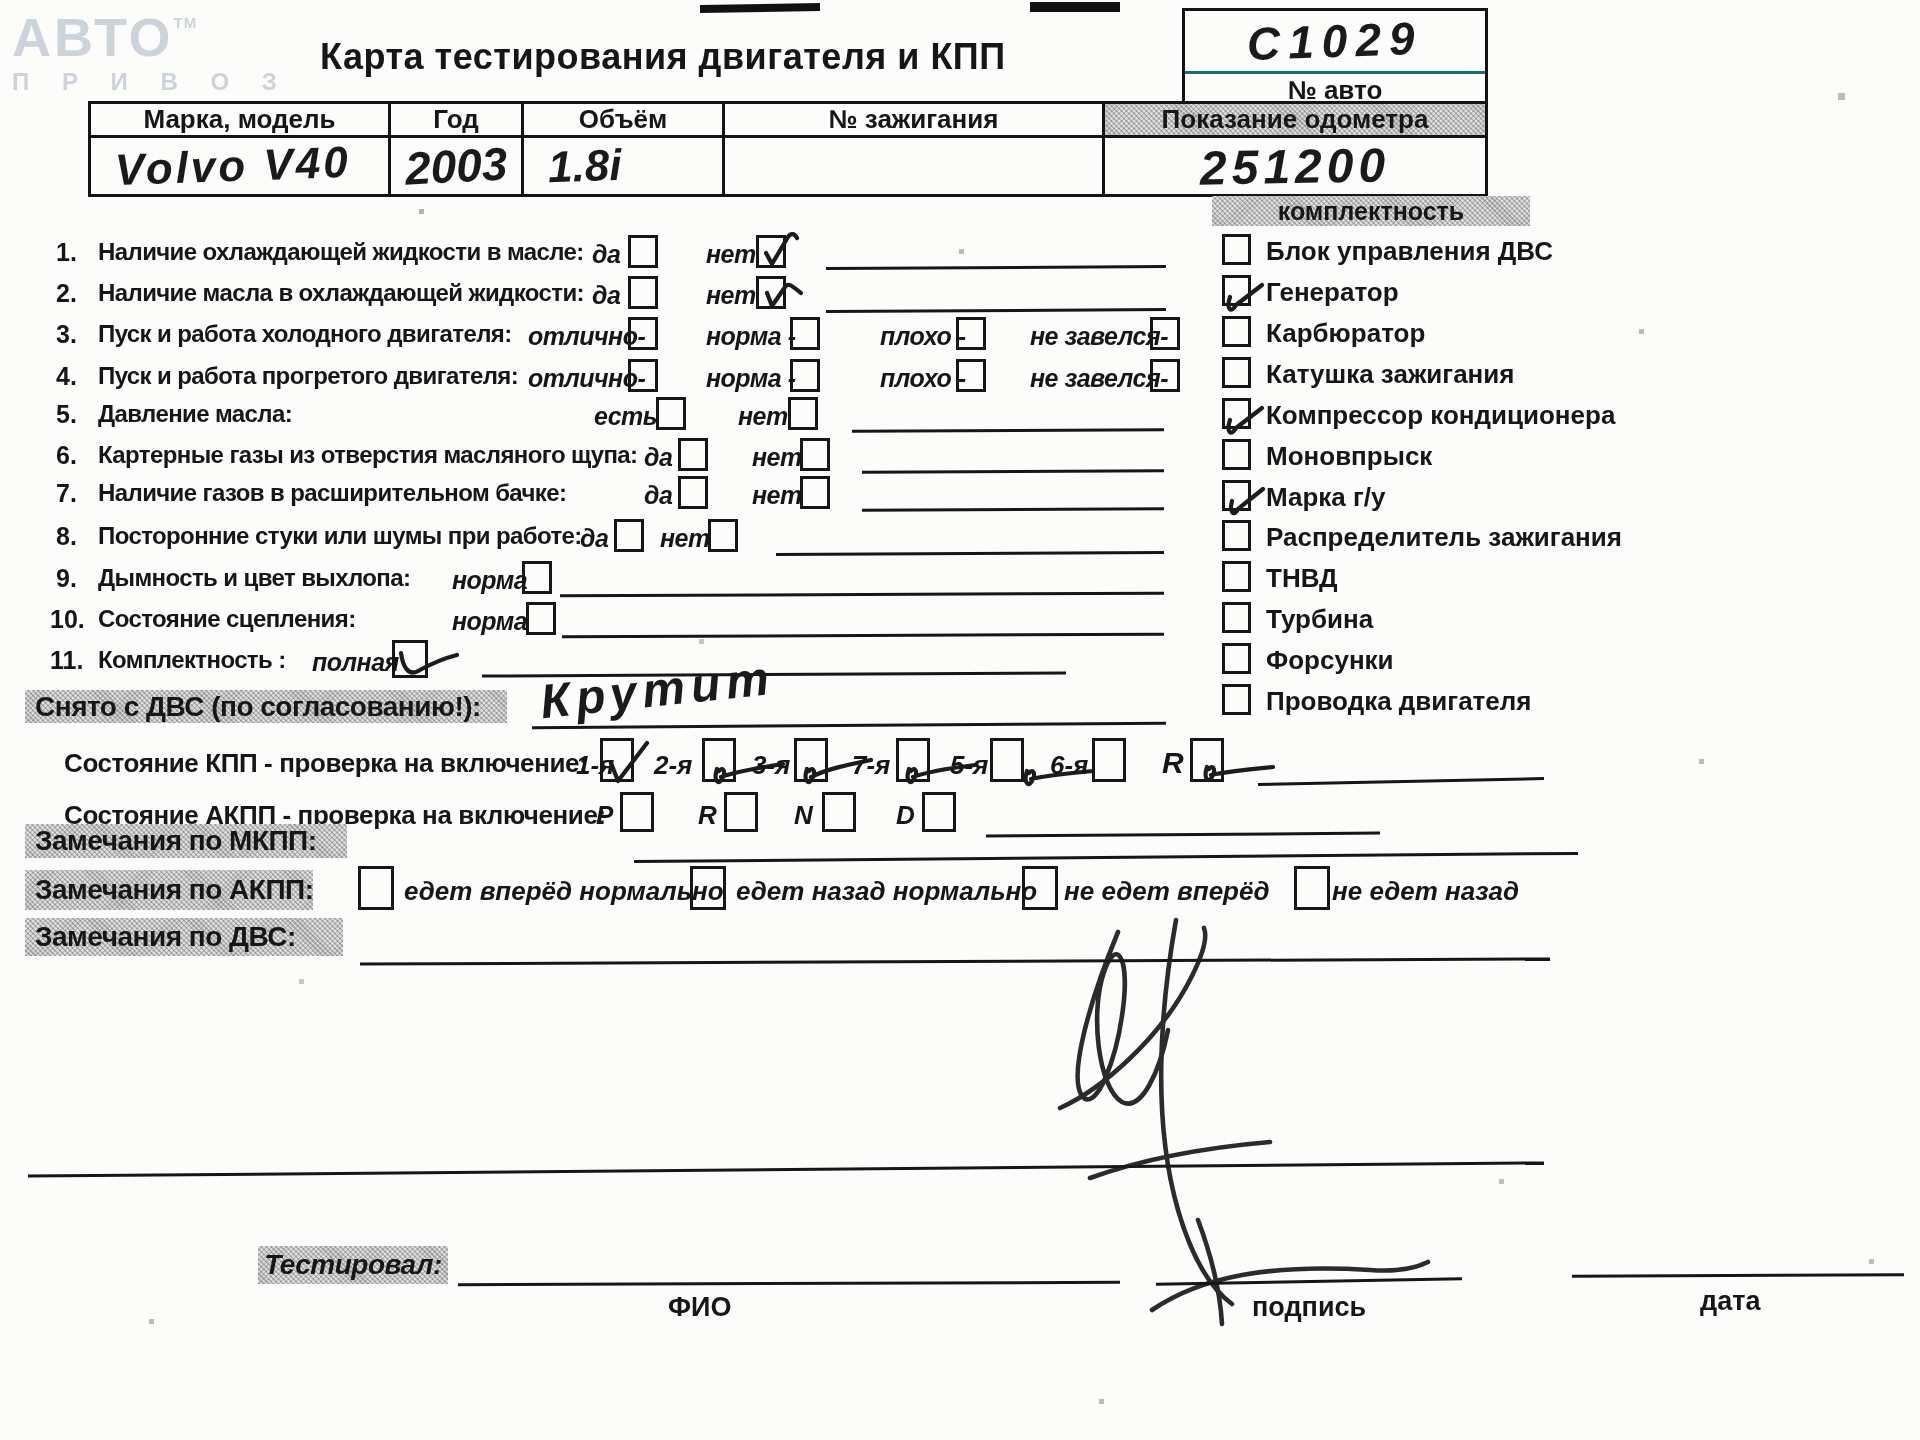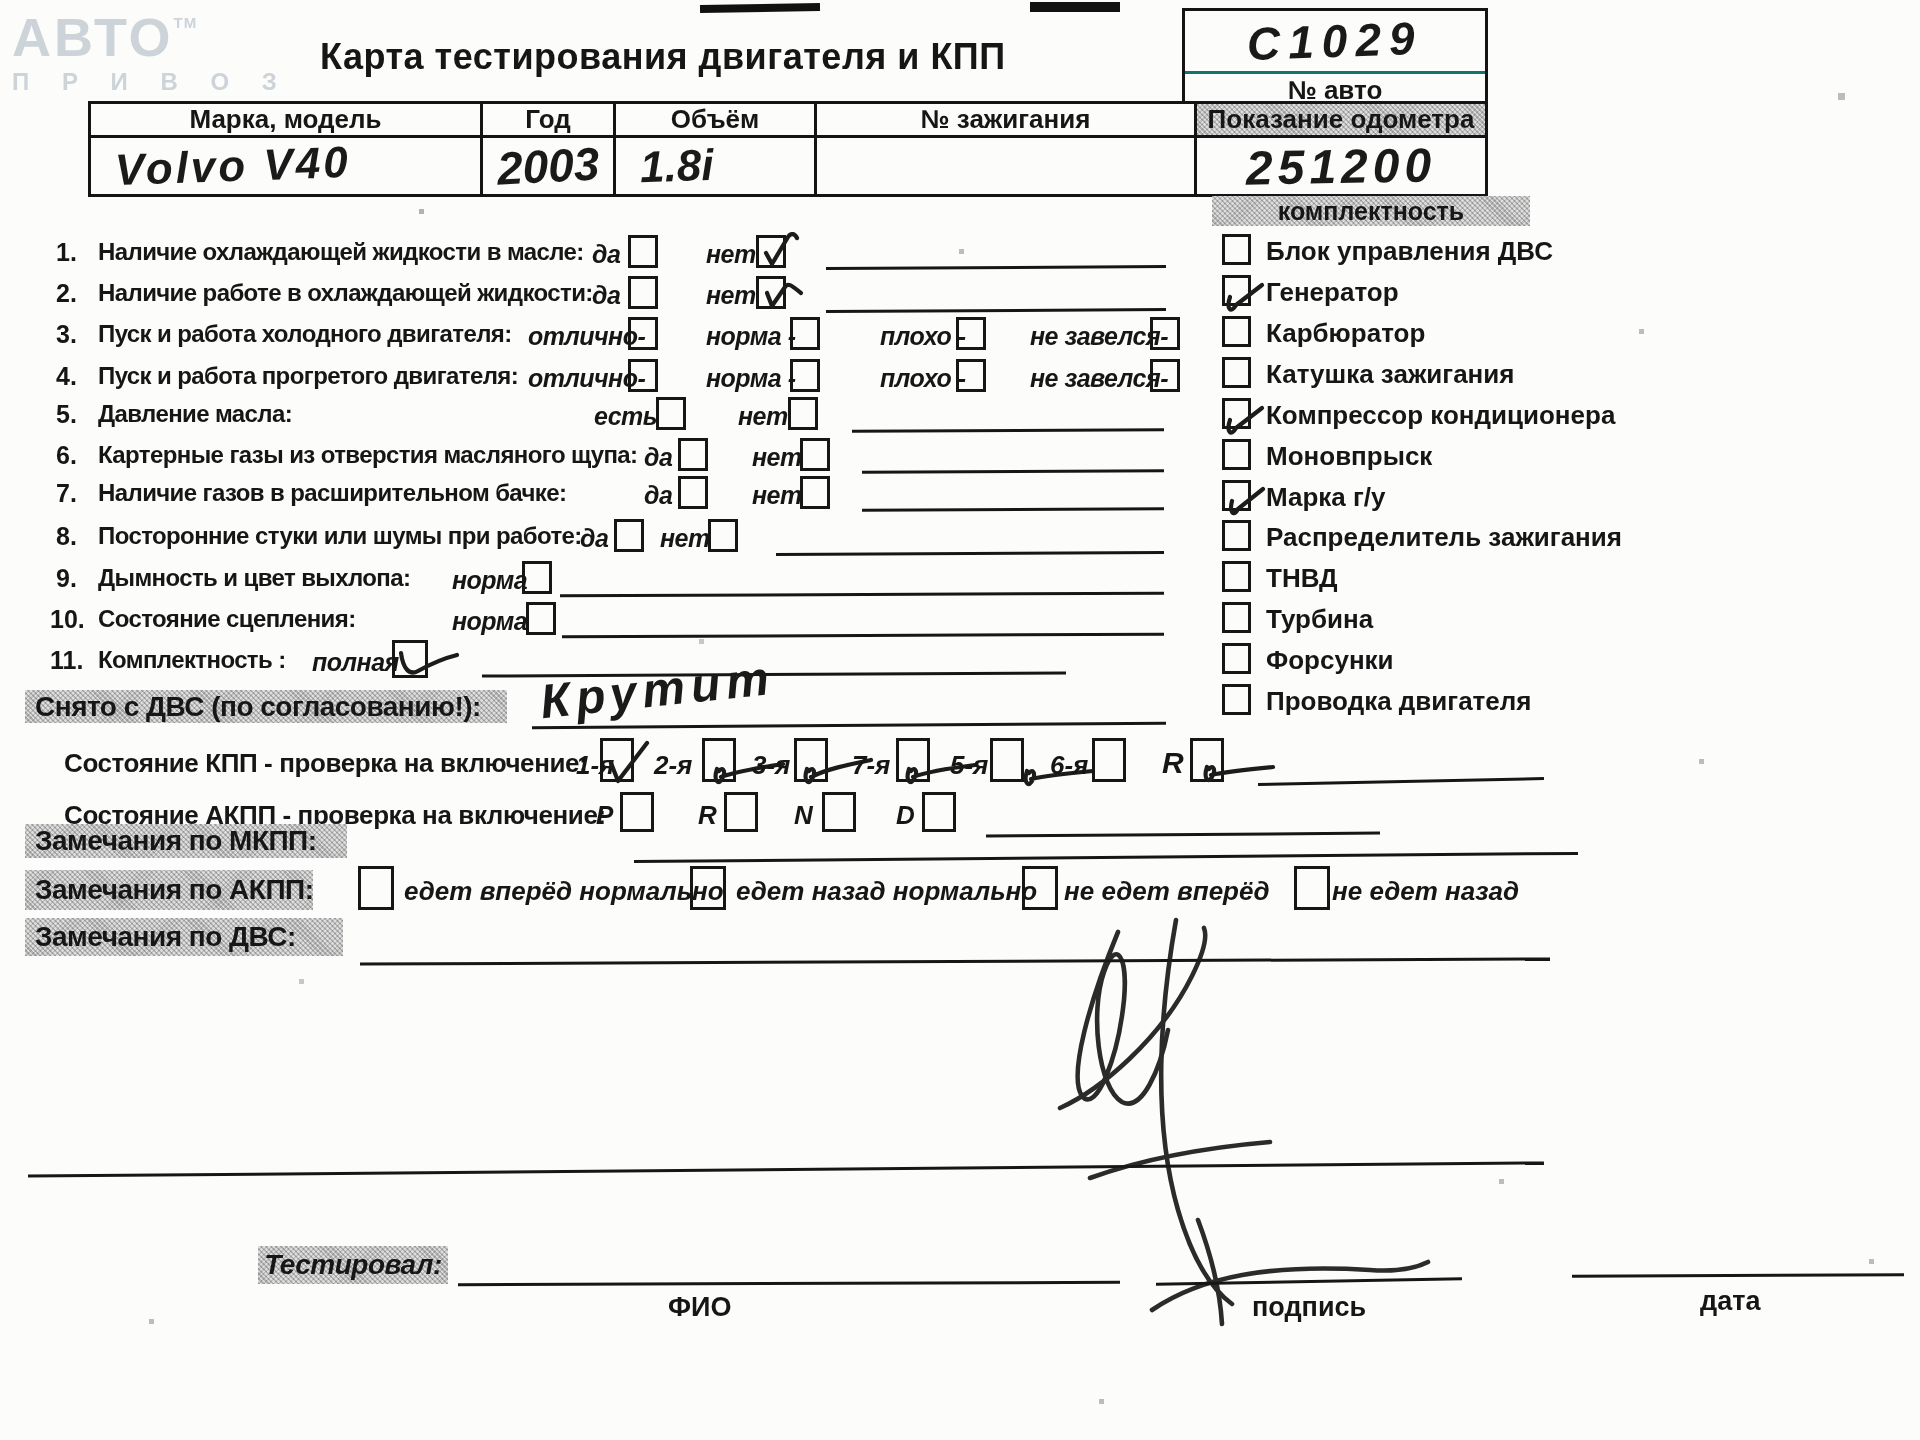--- a/index.html
+++ b/index.html
@@ -27,21 +27,21 @@
   .carno-lbl{height:33px;border-top:3px solid #0f766e;display:flex;align-items:center;justify-content:center;font-size:26px;font-weight:bold;}
 
   
   .veh{position:absolute;left:88px;top:101px;width:1400px;border:3px solid #141414;box-sizing:border-box;}
   .veh-row{display:flex;}
   .veh-row.hdr{border-bottom:3px solid #141414;}
   .veh-cell{border-right:3px solid #141414;box-sizing:border-box;display:flex;align-items:center;justify-content:center;}
   .veh-cell:last-child{border-right:none;}
   .veh-row.hdr .veh-cell{height:31px;font-size:26px;font-weight:bold;}
   .veh-row.dat .veh-cell{height:56px;}
-  .c1{width:392px;} .c2{width:133px;} .c3{width:201px;} .c4{width:380px;} .c5{flex:1;}
+  .c1{width:300px;} .c2{width:133px;} .c3{width:201px;} .c4{width:380px;} .c5{flex:1;}
 
   
   .hand{font-style:italic;font-weight:bold;white-space:nowrap;color:#1a1a1a;}
 
   
   .box{position:absolute;width:30px;height:33px;border:3px solid #161616;box-sizing:border-box;}
   .mark{position:absolute;display:none;overflow:visible;pointer-events:none;}
   .checked .mark{display:block;}
   .mark path{fill:none;stroke:#1c1c1c;stroke-width:4.2;stroke-linecap:round;stroke-linejoin:round;}
 
@@ -199,21 +199,21 @@
     <span class="box checked" style="left:756px;top:3px;">
       <svg class="mark" style="left:-2px;top:-14px;width:44px;height:48px;" viewBox="0 0 44 48">
           <path d="M9 29 L15 40 L31 13 C34 8 38 10 40 14"></path>
         </svg>
     </span>
     <span class="uline" style="left:826px;width:340px;bottom:5px;transform:rotate(-.3deg);"></span>
   </div>
 
   <div class="cl-row" style="top:273px;">
     <span class="num">2.</span>
-    <span class="lbl">Наличие работе в охлаждающей жидкости:</span>
+    <span class="lbl">Наличие масла в охлаждающей жидкости:</span>
     <span class="opt" style="left:592px;">да</span>
     <span class="box" style="left:628px;top:3px;"></span>
     <span class="opt" style="left:706px;">нет</span>
     <span class="box checked" style="left:756px;top:3px;">
       <svg class="mark" style="left:0px;top:-6px;width:46px;height:44px;" viewBox="0 0 46 44">
           <path d="M8 20 L13 33 L26 14 C29 9 33 13 42 20"></path>
         </svg>
     </span>
     <span class="uline" style="left:826px;width:340px;bottom:3px;transform:rotate(-.3deg);"></span>
   </div>

